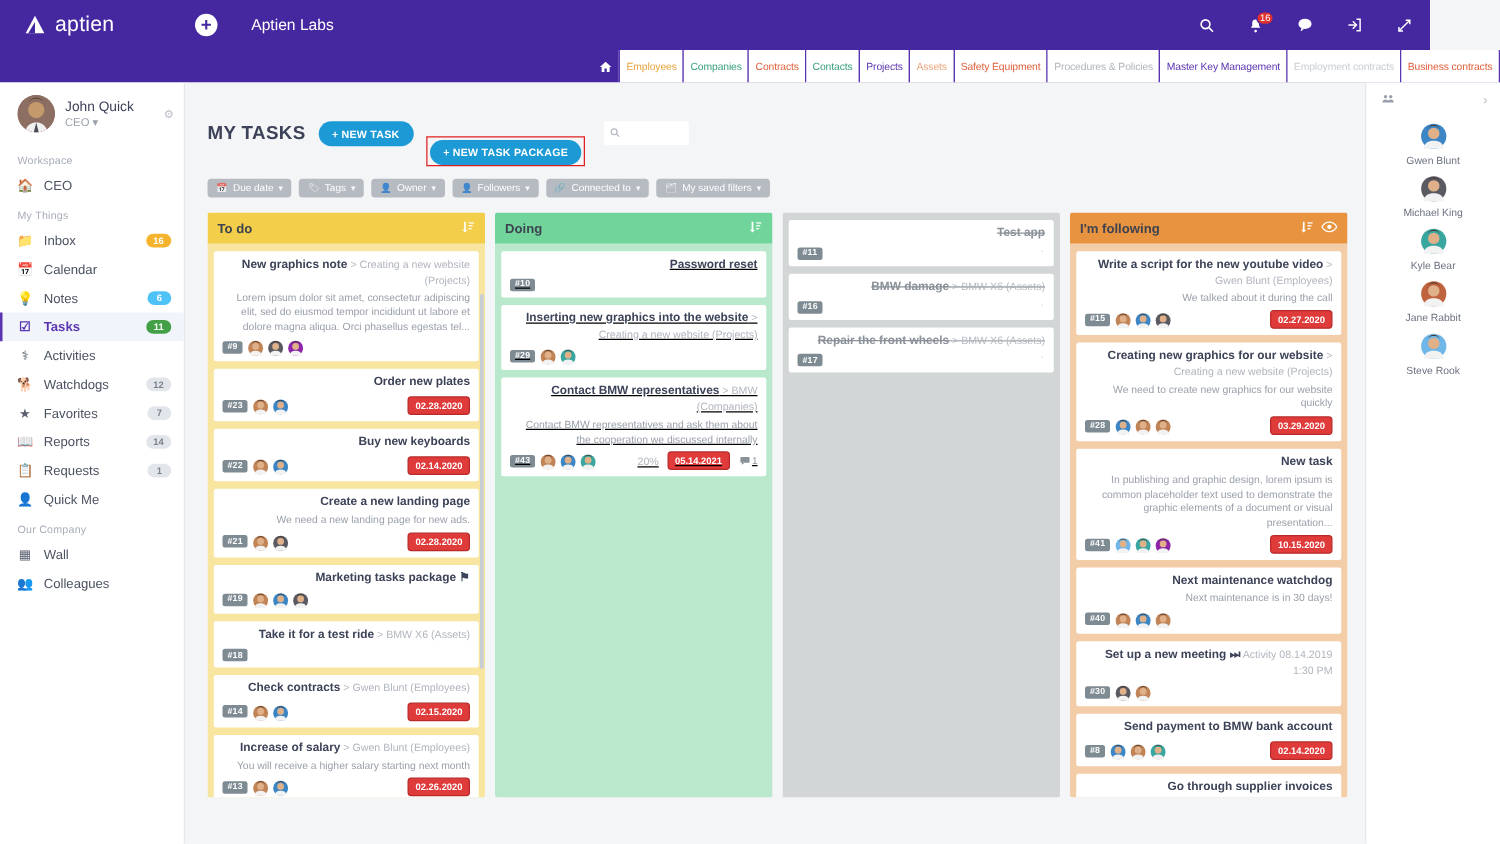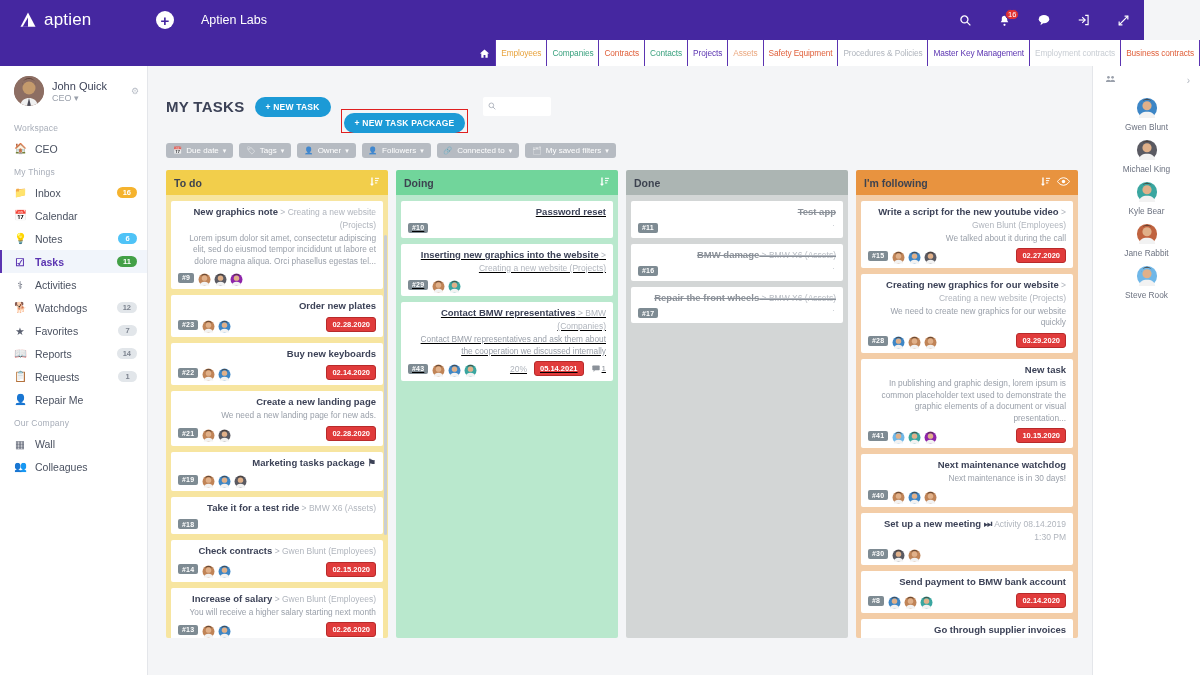--- a/index.html
+++ b/index.html
@@ -308,21 +308,21 @@
         <span class="side-label">Reports</span>
         <span class="pill grey">14</span>
       </div>
       <div class="side-item">
         <span class="side-ico">📋</span>
         <span class="side-label">Requests</span>
         <span class="pill grey">1</span>
       </div>
       <div class="side-item">
         <span class="side-ico">👤</span>
-        <span class="side-label">Repair Me</span>
+        <span class="side-label">Quick Me</span>
       </div>
       <div class="side-section">Our Company</div>
       <div class="side-item">
         <span class="side-ico">▦</span>
         <span class="side-label">Wall</span>
       </div>
       <div class="side-item">
         <span class="side-ico">👥</span>
         <span class="side-label">Colleagues</span>
       </div>
@@ -647,24 +647,20 @@
                   <rect x="1" y="1" width="22" height="14" rx="2"></rect>
                   <path d="M5 15 L4 20 L10 16Z"></path>
                 </svg>
                 <span>1</span>
               </span>
             </div>
           </div>
         </div>
       </div>
       <div class="col col-grey">
-        <div class="col-head">
-          <span>Done</span>
-          <span class="spacer"></span>
-        </div>
         <div class="col-body">
           <div class="card done">
             <div class="card-title"><span>Test app</span></div>
             <div class="card-foot">
               <span class="idtag">#11</span>
               <span class="foot-spacer"></span>
             </div>
             <span class="dot-right">·</span>
           </div>
           <div class="card done">

